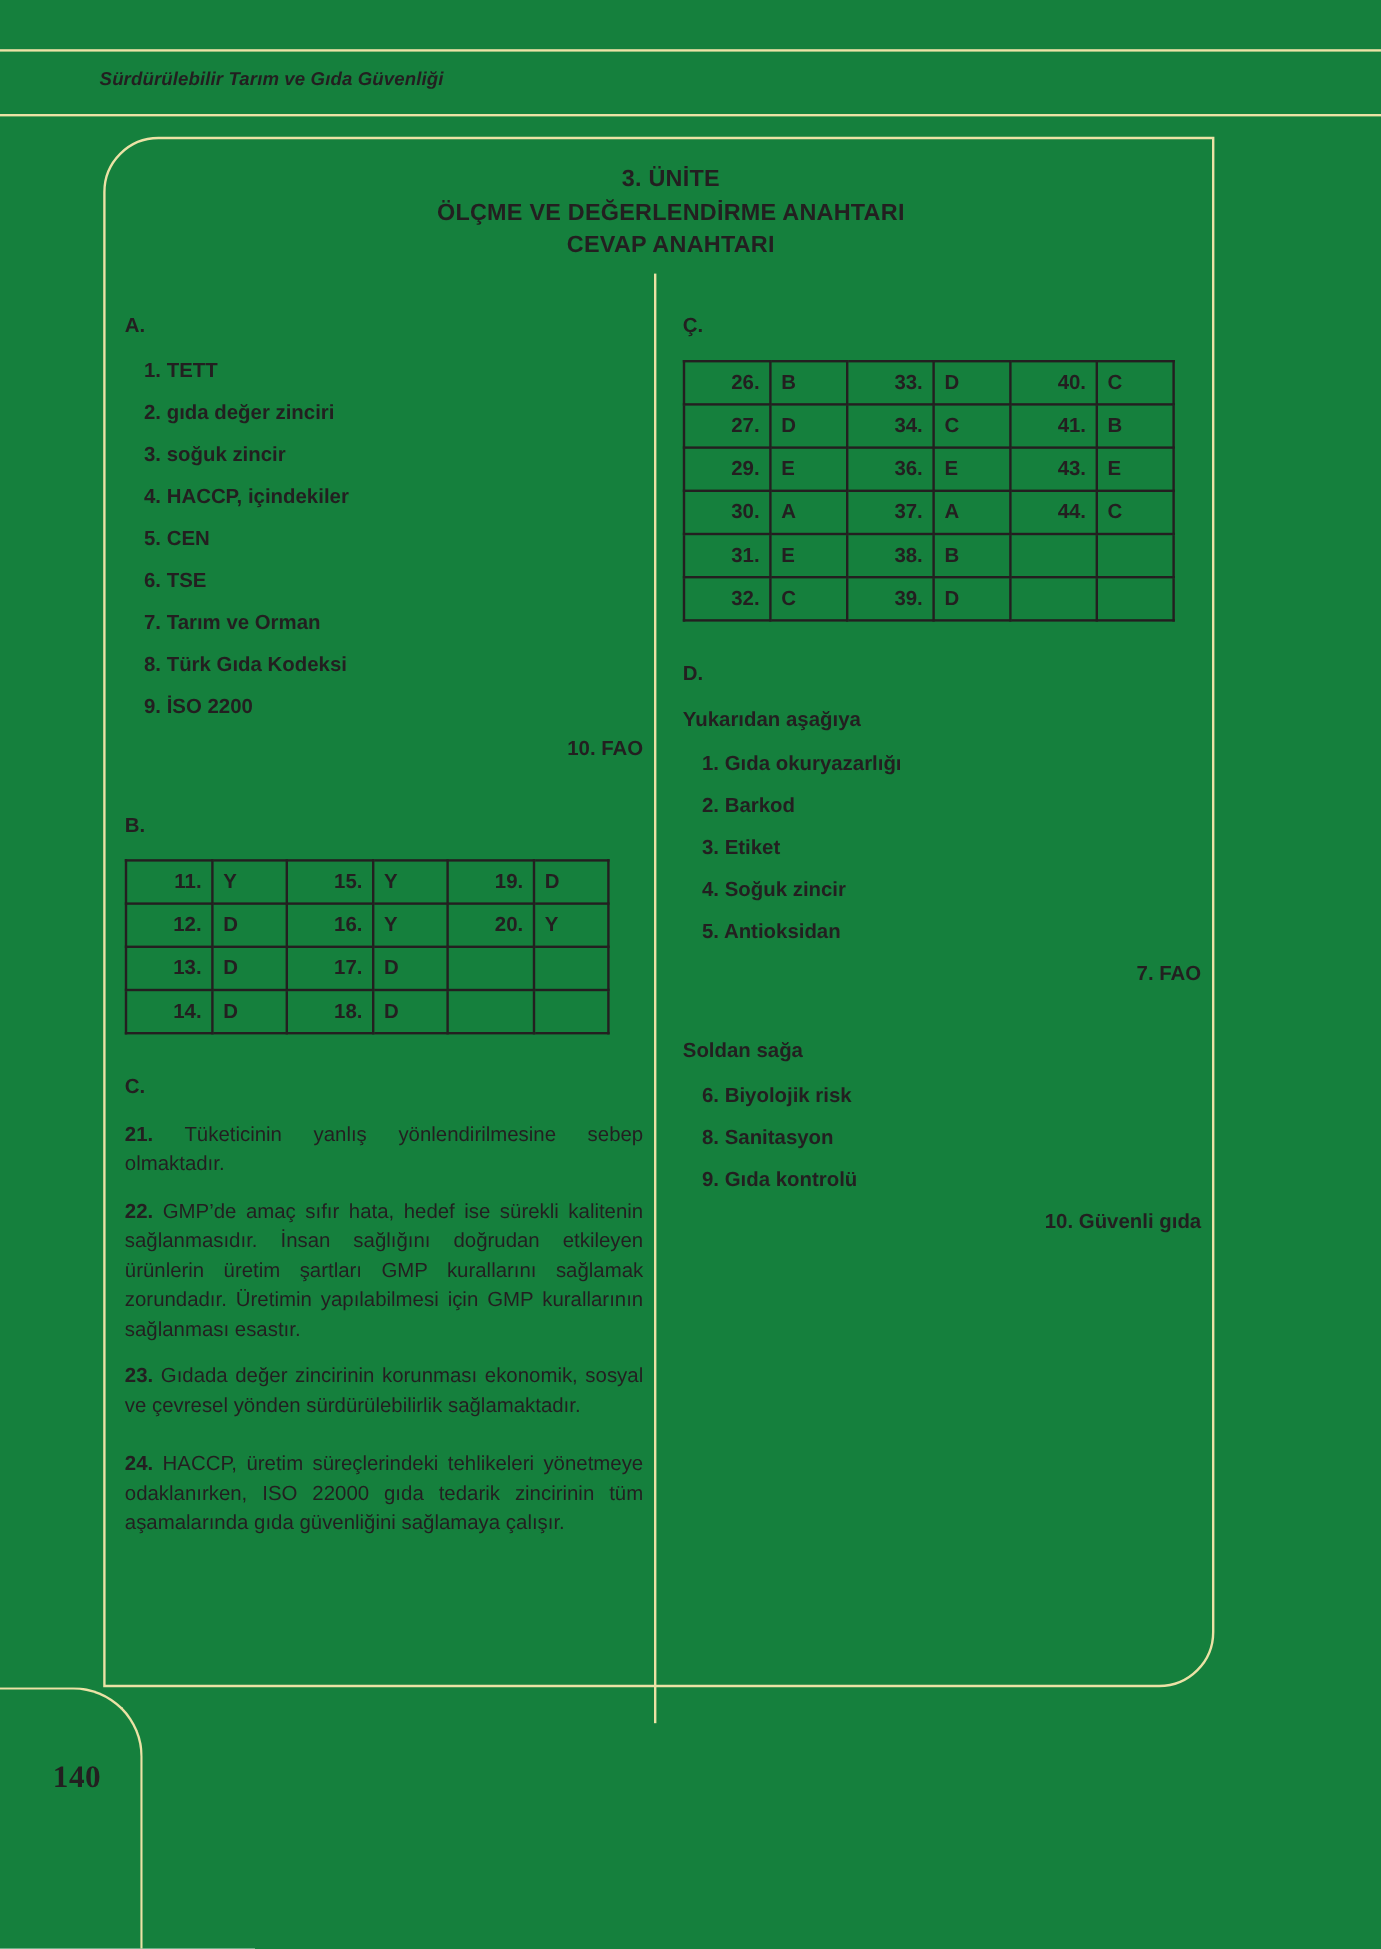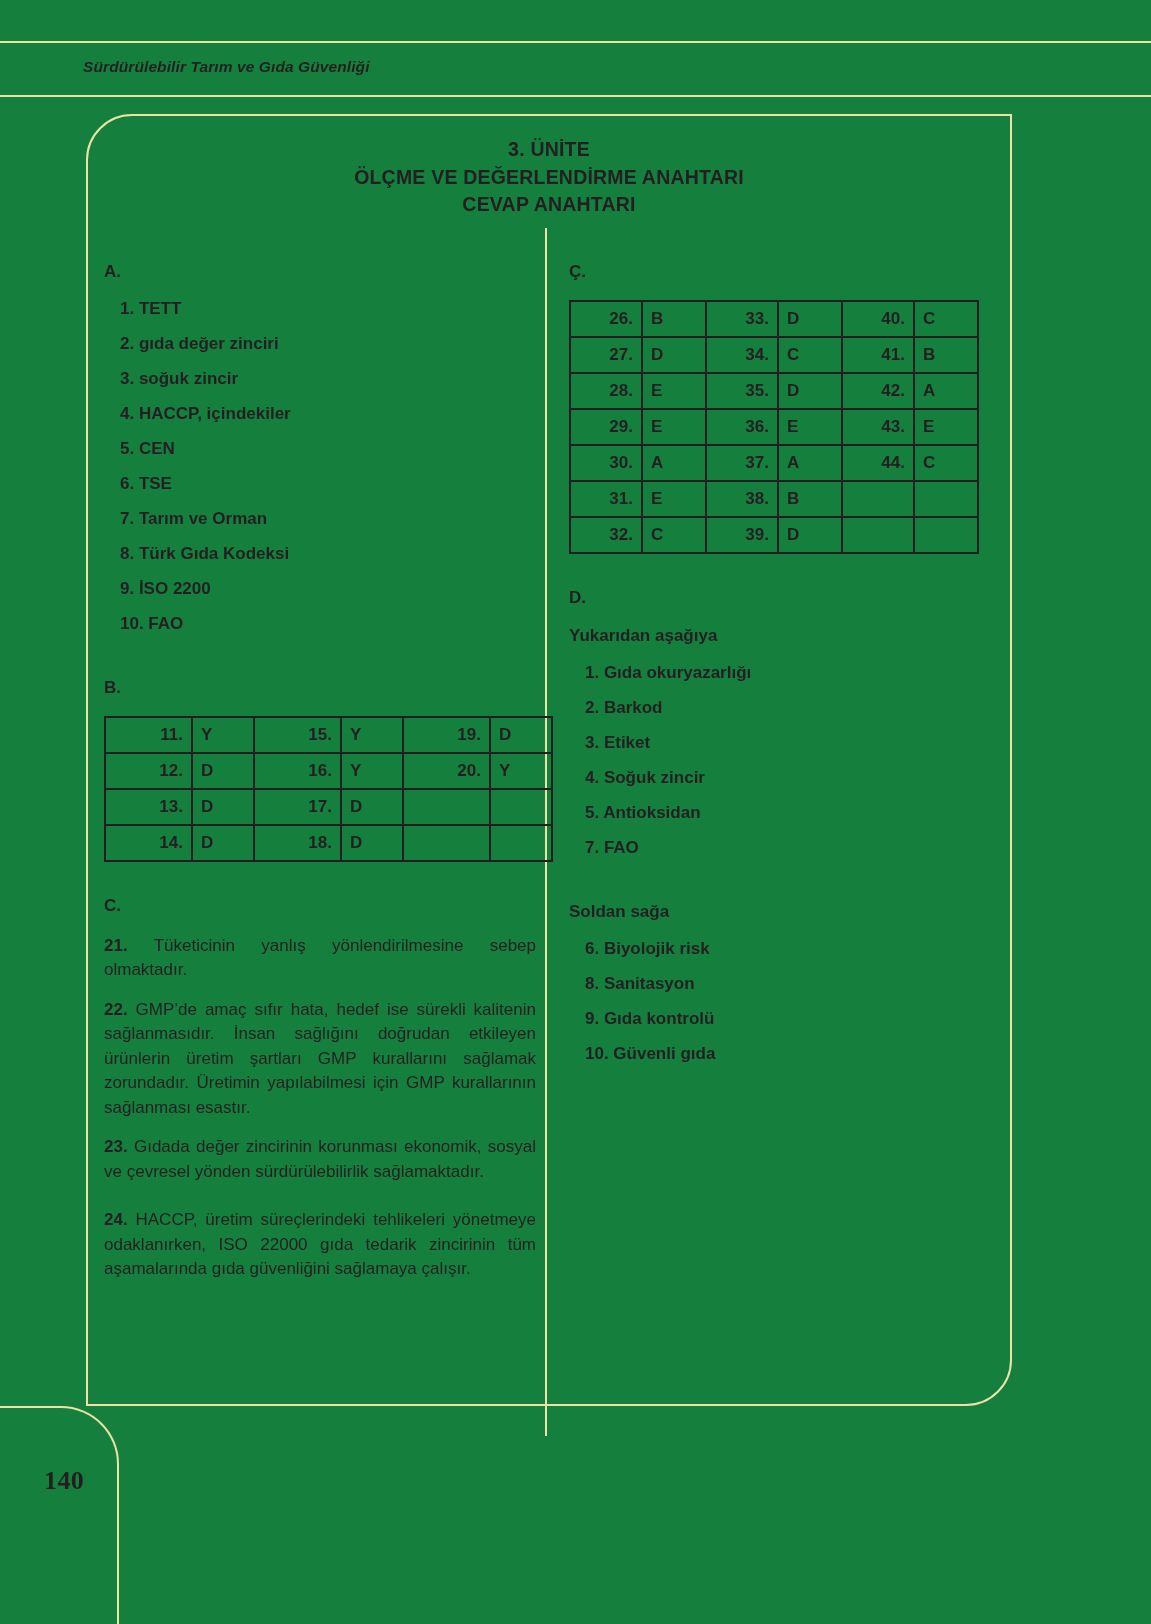--- a/index.html
+++ b/index.html
@@ -81,21 +81,21 @@
     font-size: 26px;
     font-weight: bold;
     color: #231f20;
     letter-spacing: 0.4px;
     font-family: Liberation Serif, serif;
   }
 
   
   .title-block {
     position: absolute;
-    left: 86px;
+    left: 96px;
     top: 136px;
     width: 926px;
     text-align: center;
     font-weight: bold;
     font-size: 19.5px;
     line-height: 1.42;
     color: #231f20;
     letter-spacing: 0.2px;
   }
 
@@ -132,21 +132,21 @@
   }
   .list li {
     font-weight: bold;
     font-size: 17px;
     line-height: 1;
     margin-bottom: 18px;
     color: #231f20;
     white-space: nowrap;
     margin-left: 16px;
   }
-  .list li:last-child { margin-bottom: 0; }
+  .list li:last-child { margin-bottom: 0; text-align: right; }
 
   .sub-head {
     font-weight: bold;
     font-size: 17px;
     margin: 0 0 18px 0;
     color: #231f20;
   }
 
   
   table.grid {
@@ -167,21 +167,21 @@
     text-align: right;
     padding-right: 8px;
   }
   td.ans {
     text-align: left;
     padding-left: 9px;
   }
 
   
   table.grid-b { width: 400px; }
-  table.grid-b td.num { width: 87px; }
+  table.grid-b td.num { width: 72px; }
   table.grid-b td.ans { width: 62px; }
 
   
   table.grid-c { width: 410px; }
   table.grid-c td.num { width: 72px; }
   table.grid-c td.ans { width: 64px; }
 
   
   .prose-block { margin-top: 0; }
   .prose {
@@ -314,28 +314,20 @@
         </tr>
         <tr>
           <td class="num">27.</td>
           <td class="ans">D</td>
           <td class="num">34.</td>
           <td class="ans">C</td>
           <td class="num">41.</td>
           <td class="ans">B</td>
         </tr>
         <tr>
-          <td class="num">28.</td>
-          <td class="ans">E</td>
-          <td class="num">35.</td>
-          <td class="ans">D</td>
-          <td class="num">42.</td>
-          <td class="ans">A</td>
-        </tr>
-        <tr>
           <td class="num">29.</td>
           <td class="ans">E</td>
           <td class="num">36.</td>
           <td class="ans">E</td>
           <td class="num">43.</td>
           <td class="ans">E</td>
         </tr>
         <tr>
           <td class="num">30.</td>
           <td class="ans">A</td>

